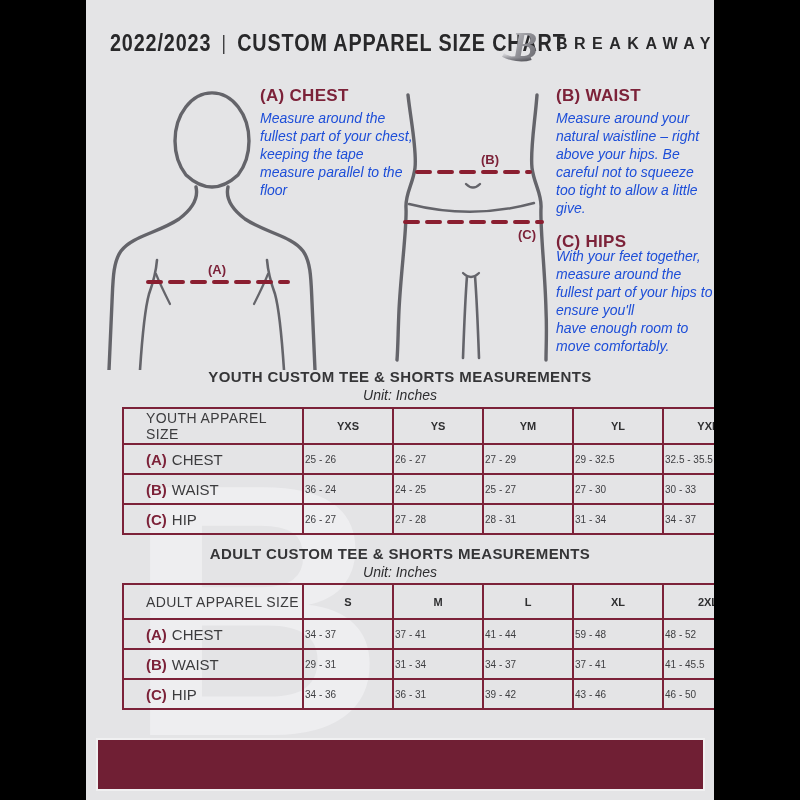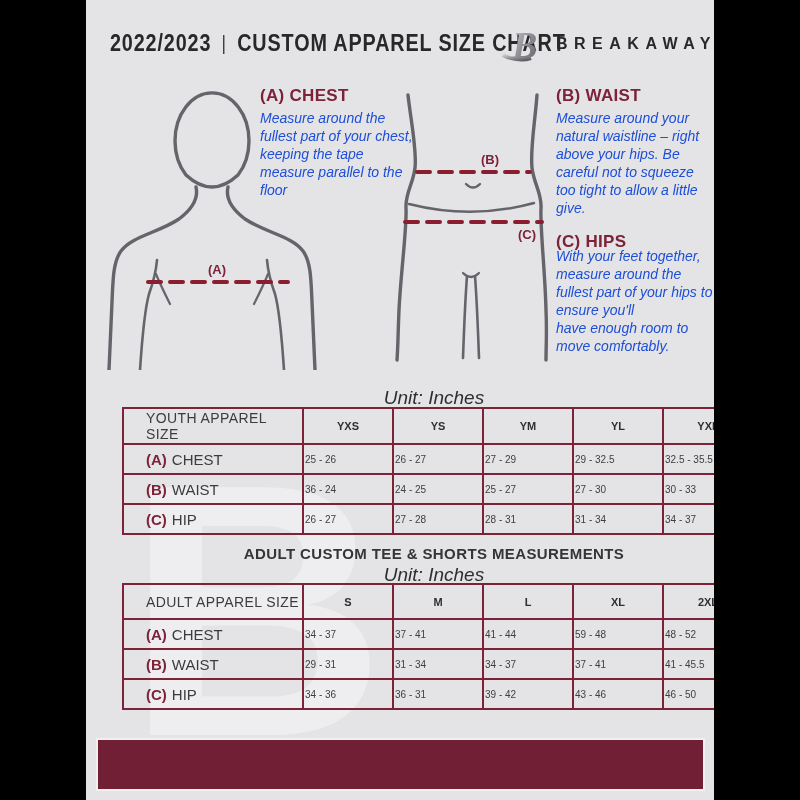--- a/index.html
+++ b/index.html
@@ -7,21 +7,21 @@
           font-family:"Liberation Sans",sans-serif;}
   .page{position:absolute;left:86px;top:0;width:628px;height:800px;background:#e4e4e6;overflow:hidden;}
   .bar{position:absolute;top:0;height:800px;background:#000;}
   .bar.left{left:0;width:86px;}
   .bar.right{left:714px;width:86px;}
 
   
   .watermark{position:absolute;left:40px;top:430px;font-size:360px;font-weight:bold;
              color:#eeeef0;line-height:1;z-index:0;user-select:none;}
 
-  .layer{position:absolute;inset:0;z-index:1;padding-left:34px;}
+  .layer{position:absolute;inset:0;z-index:1;}
 
   
   .hdr{position:absolute;left:0;top:24px;width:628px;height:44px;}
   .hdr-title{position:absolute;left:24px;top:6px;display:flex;align-items:center;gap:12px;
              transform:scaleX(0.86);transform-origin:left center;
              font-weight:bold;font-size:23px;color:#28282a;letter-spacing:1px;white-space:nowrap;}
   .hdr-sep{font-weight:normal;color:#3a3a3c;font-size:20px;}
   .logo{position:absolute;left:414px;top:0;width:46px;height:44px;}
   .brand{position:absolute;left:470px;top:11px;font-weight:bold;font-size:16px;
          letter-spacing:6.5px;color:#28282a;}
@@ -33,21 +33,21 @@
       white-space:pre-line;}
   .marker{position:absolute;font-weight:bold;font-size:13px;color:#7c2239;transform:translateX(-50%);}
   .h-a{left:174px;top:86px;} .p-a{left:174px;top:109px;width:158px;}
   .h-b{left:470px;top:86px;} .p-b{left:470px;top:109px;width:152px;}
   .h-c{left:470px;top:232px;} .p-c{left:470px;top:247px;width:158px;}
   .mk-a{left:131px;top:262px;} .mk-b{left:404px;top:152px;} .mk-c{left:441px;top:227px;}
 
   
   .sec-title{position:absolute;width:628px;text-align:center;font-weight:bold;font-size:15px;
              color:#353537;letter-spacing:.4px;}
-  .sec-unit{position:absolute;width:628px;text-align:center;font-style:italic;font-size:19px;
+  .sec-unit{position:absolute;width:628px;text-align:center;font-style:italic;font-size:14px;
             color:#2e2e30;}
   .t-youth-title{top:368px;} .t-youth-unit{top:387px;}
   .t-adult-title{top:545px;} .t-adult-unit{top:564px;}
   table.size{position:absolute;left:36px;width:632px;border-collapse:collapse;table-layout:fixed;}
   .tbl-youth{top:407px;} .tbl-adult{top:583px;}
   table.size th,table.size td{border:2px solid #7c2239;background:transparent;}
   table.size col.c-label{width:180px;}
   th.lab{height:31px;font-weight:normal;font-size:14px;letter-spacing:.4px;color:#3c3c3e;
          text-align:left;padding-left:22px;}
   th.sz{height:31px;font-size:11px;color:#2f2f31;text-align:center;}
@@ -122,20 +122,21 @@
       <span class="marker mk-c">(C)</span>
 
       <div class="mh h-a">(A) CHEST</div>
       <div class="mp p-a">Measure around the fullest part of your chest, keeping the tape measure parallel to the floor</div>
       <div class="mh h-b">(B) WAIST</div>
       <div class="mp p-b">Measure around your natural waistline – right above your hips. Be careful not to squeeze too tight to allow a little give.</div>
       <div class="mh h-c">(C) HIPS</div>
       <div class="mp p-c">With your feet together, measure around the fullest part of your hips to ensure you'll
 have enough room to move comfortably.</div>
 
+      <div class="sec-title t-youth-title">YOUTH CUSTOM TEE &amp; SHORTS MEASUREMENTS</div>
       <div class="sec-unit t-youth-unit">Unit: Inches</div>
       <table class="size tbl-youth">
         <colgroup>
             <col class="c-label">
             <col>
             <col>
             <col>
             <col>
             <col>
           </colgroup>

